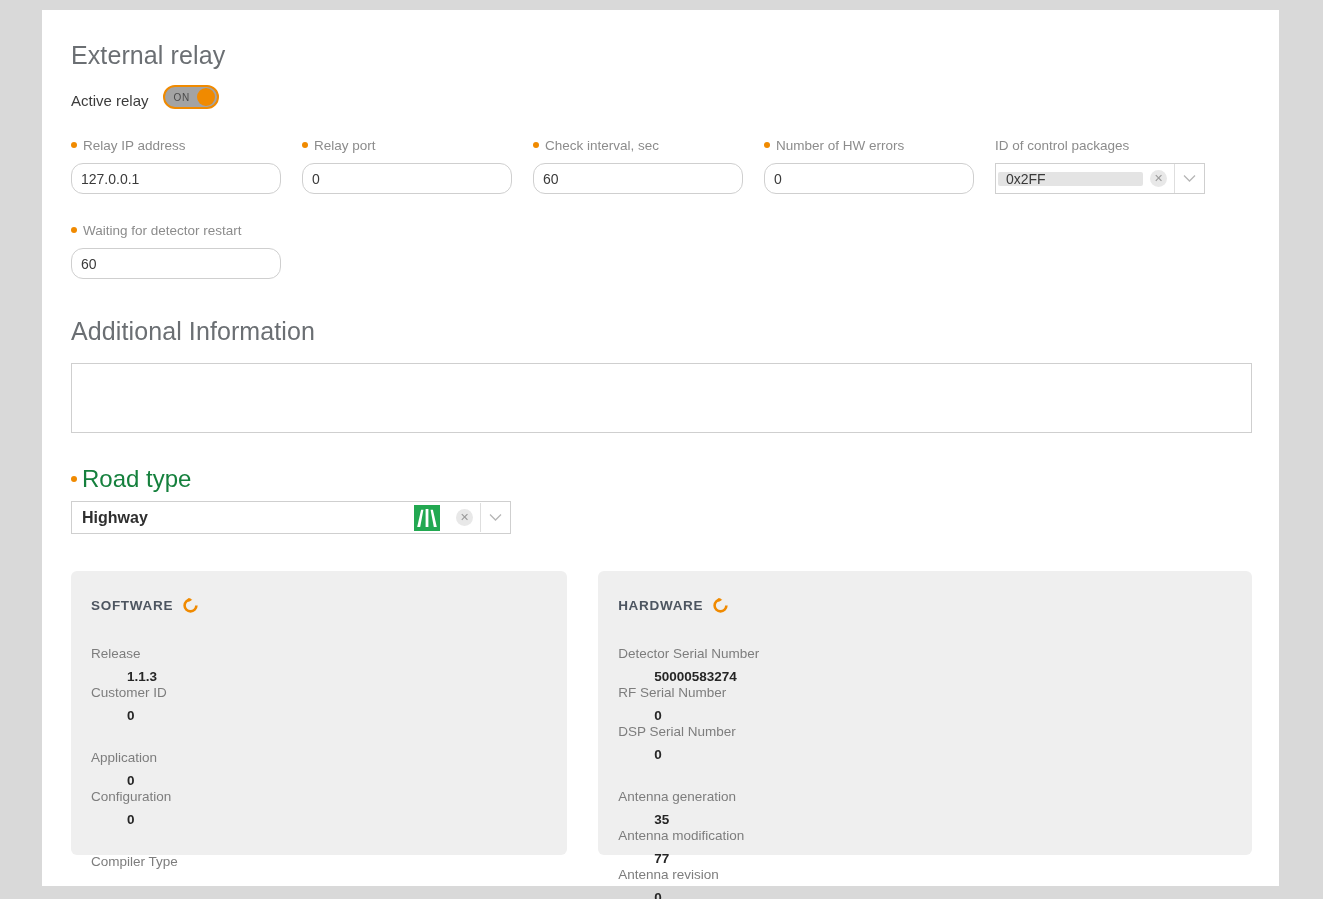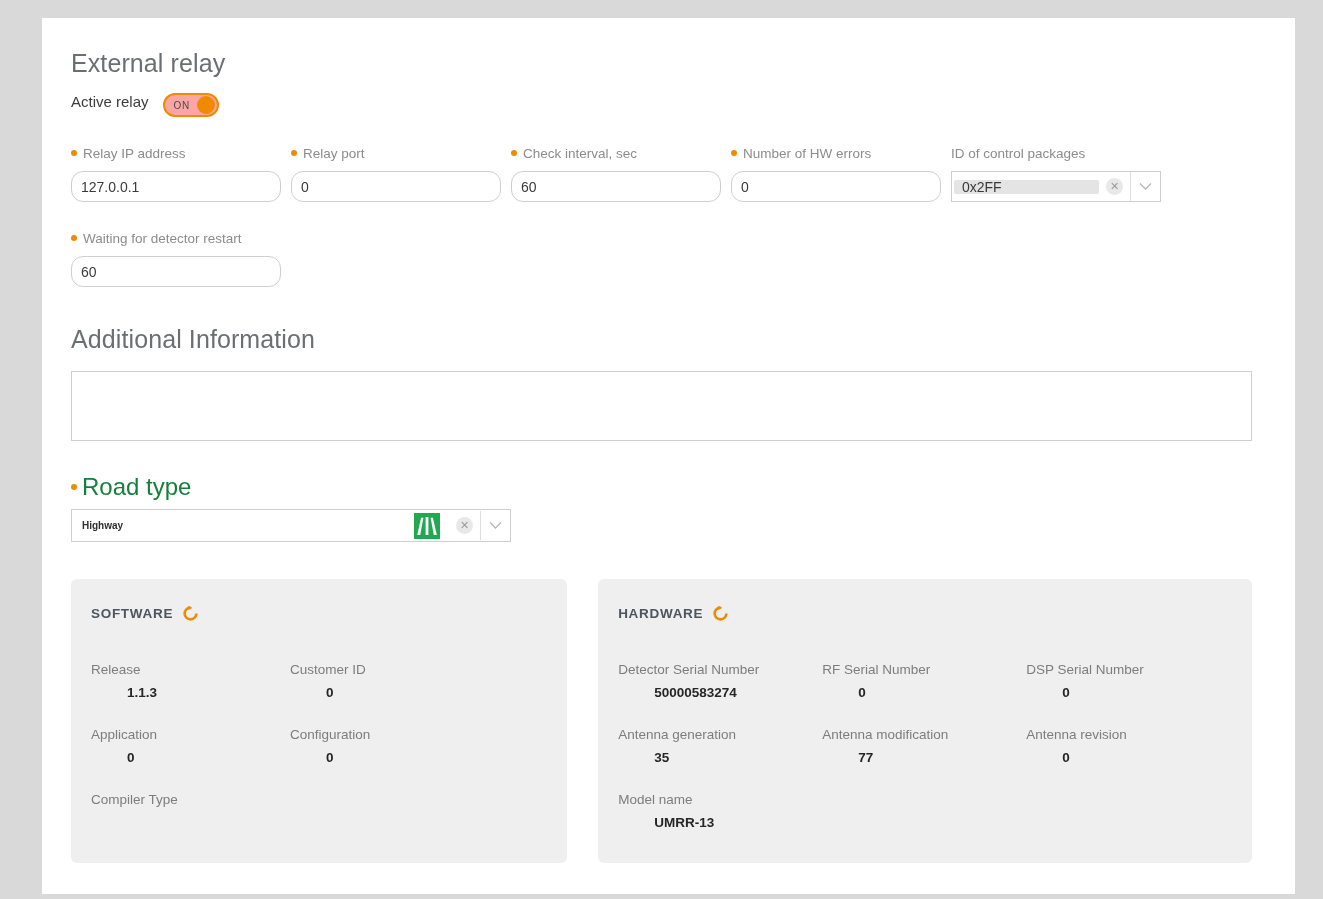--- a/index.html
+++ b/index.html
@@ -9,25 +9,24 @@
   body {
     width: 1323px;
     height: 899px;
     background: #d9d9d9;
     font-family: "Liberation Sans", sans-serif;
     overflow: hidden;
   }
   .page-panel {
     position: absolute;
     left: 42px;
-    top: 18px;
+    top: 10px;
     width: 1237px;
     height: 876px;
     background: #ffffff;
-    padding-left: 16px;
   }
   .content {
     position: absolute;
     left: 29px;
     top: 30px;
     width: 1181px;
   }
 
   
   .section-title {
@@ -35,36 +34,36 @@
     font-weight: 400;
     color: #6b6f73;
     letter-spacing: 0.1px;
     margin: 0;
     line-height: 30px;
   }
 
   
   .toggle-row {
     display: flex;
-    align-items: flex-start;
+    align-items: flex-end;
     margin-top: 15px;
   }
   .toggle-label {
     font-size: 15px;
     color: #3c3c3c;
     font-weight: 400;
     margin-right: 14px;
   }
   .toggle {
     position: relative;
     width: 56px;
     height: 24px;
     border: 2px solid #f08a00;
     border-radius: 14px;
-    background: #fca5a5;
+    background: #a3a3a3;
     box-sizing: border-box;
     display: flex;
     align-items: center;
     cursor: pointer;
   }
   .toggle-text {
     position: absolute;
     left: 9px;
     font-size: 10px;
     color: #4a4a4a;
@@ -76,21 +75,21 @@
     width: 18px;
     height: 18px;
     border-radius: 50%;
     background: #f08a00;
   }
 
   
   .fields-row {
     display: flex;
     margin-top: 29px;
-    gap: 10px;
+    gap: 21px;
   }
   .field {
     width: 210px;
     flex: 0 0 auto;
   }
   .field-label {
     font-size: 13.5px;
     color: #8c8c8c;
     line-height: 16px;
     margin-bottom: 9px;
@@ -206,21 +205,21 @@
     box-sizing: border-box;
     border: 1px solid #cfcfcf;
     background: #ffffff;
     display: flex;
     align-items: center;
     cursor: pointer;
   }
   .roadtype-value {
     flex: 1 1 auto;
     padding-left: 10px;
-    font-size: 10px;
+    font-size: 16px;
     font-weight: bold;
     color: #2f2f2f;
   }
   .highway-icon {
     width: 26px;
     height: 26px;
     background: #22a851;
     flex: 0 0 auto;
     margin-right: 9px;
     display: block;
@@ -241,30 +240,31 @@
   }
   .card.software { width: 500px; }
   .card.hardware { width: 659px; }
   .card-head {
     display: flex;
     align-items: center;
     font-size: 13.5px;
     font-weight: bold;
     color: #4d5560;
     letter-spacing: 0.7px;
-    margin-bottom: 40px;
+    margin-bottom: 32px;
   }
   .refresh-icon {
     margin-left: 9px;
     display: block;
     cursor: pointer;
   }
   .kv-row {
     display: flex;
     margin-bottom: 26px;
+    flex-direction: column;
   }
   .kv {
     flex: 0 0 auto;
   }
   .software .kv { width: 199px; }
   .hardware .kv { width: 204px; }
   .kv-label {
     font-size: 13.5px;
     color: #7d7d7d;
     line-height: 16px;

